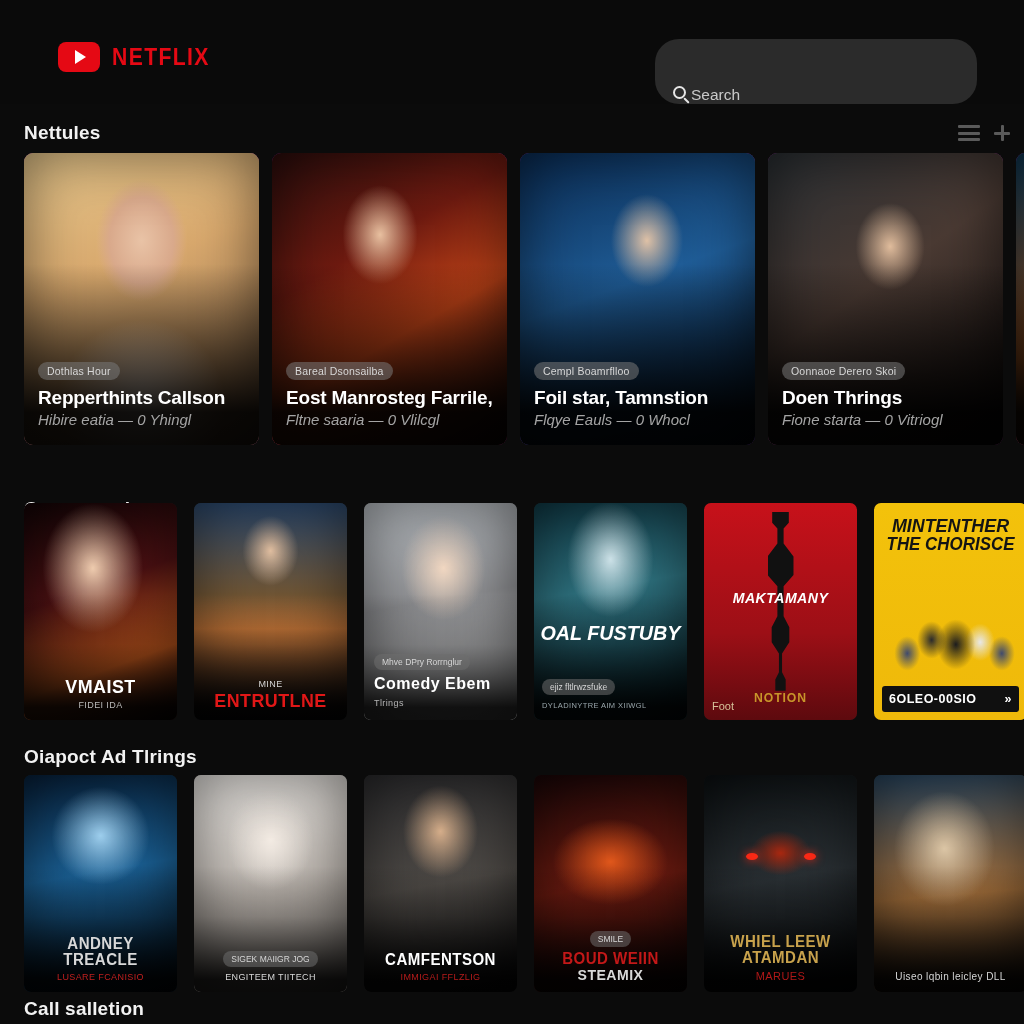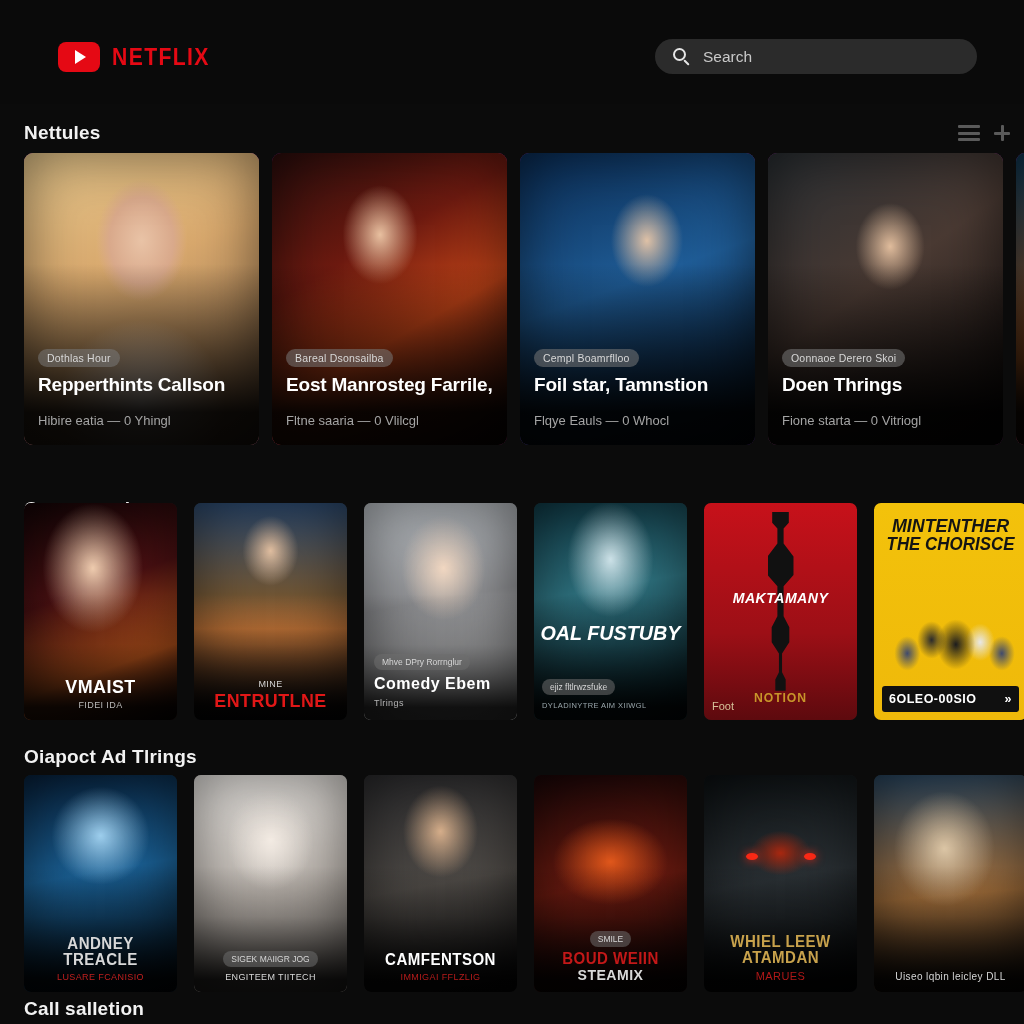--- a/index.html
+++ b/index.html
@@ -43,26 +43,25 @@
     color: #e50914;
     font-size: 23px;
     font-weight: 700;
     letter-spacing: 1.5px;
     font-family: "Liberation Sans Narrow", "Liberation Sans", sans-serif;
     transform: scaleX(0.92);
     transform-origin: left center;
   }
   .searchbar {
     position: absolute; left: 655px; top: 39px;
-    width: 322px; height: 35px;
+    width: 322px; height: 65px;
     background: #2b2b2b;
     border-radius: 24px;
-    display: flex; align-items: center;
+    display: flex; align-items: flex-end;
     padding: 0 18px;
-    gap: 12px;
   }
   .mag {
     width: 18px; height: 18px; flex: 0 0 auto;
     position: relative;
   }
   .mag .ring {
     position: absolute; left: 0; top: 0;
     width: 13px; height: 13px; border-radius: 50%;
     border: 2px solid #e6e6e6;
   }
@@ -133,24 +132,25 @@
   .hero-title {
     color: #ffffff;
     font-size: 19px;
     font-weight: 700;
     line-height: 1.12;
     letter-spacing: -.2px;
     white-space: nowrap;
   }
   .hero-sub {
     color: #a4a4a4;
-    font-size: 13px;
-    margin-top: 18px;
+    font-size: 15px;
+    margin-top: 3px;
     filter: blur(.4px);
     white-space: nowrap;
+    font-style: italic;
   }
 
   
   .poster-row {
     position: absolute; left: 24px;
     display: flex; gap: 17px;
   }
   .poster {
     position: relative;
     width: 153px; height: 217px;

